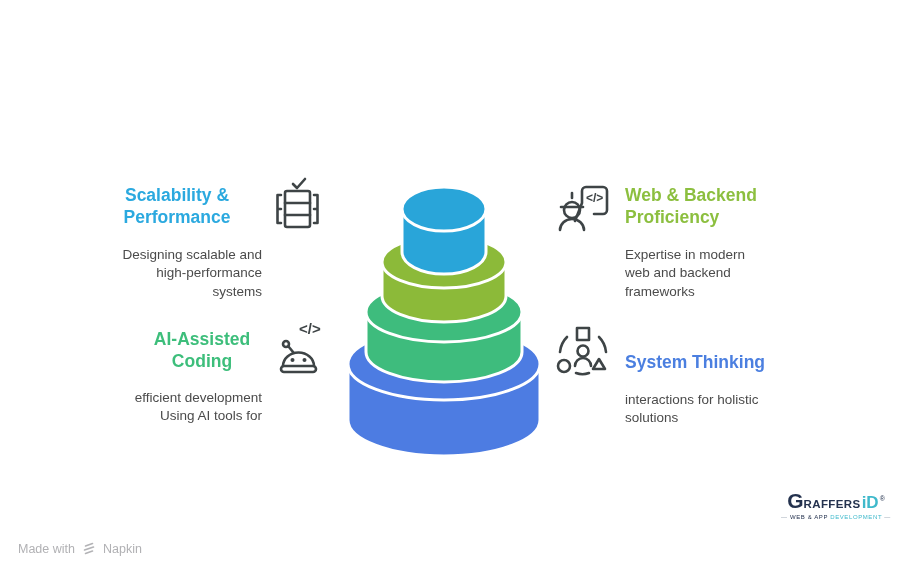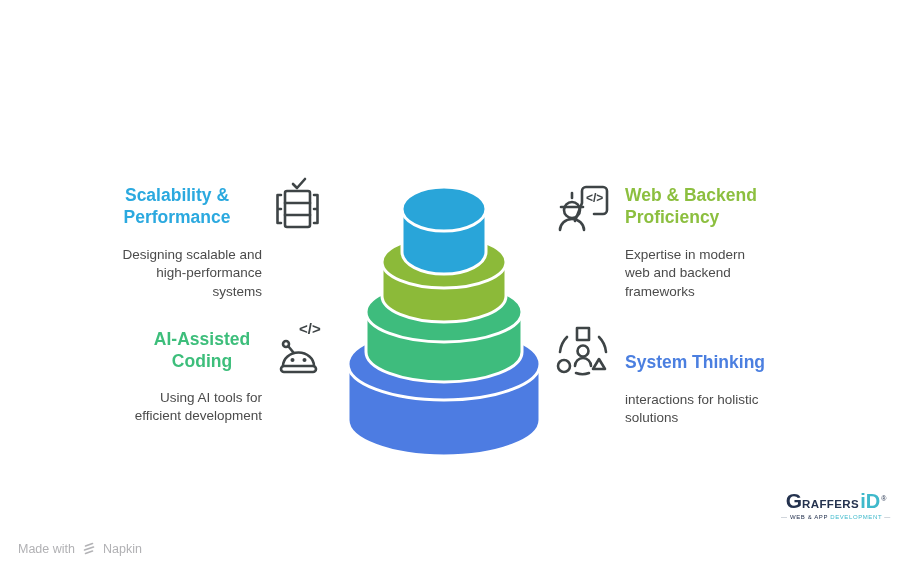--- a/index.html
+++ b/index.html
@@ -38,21 +38,21 @@
   .stack-svg{position:absolute;left:0;top:0;width:921px;height:579px;pointer-events:none;}
 
   .footer{
     position:absolute;left:18px;top:542px;display:flex;align-items:center;gap:7px;
     font-size:12.5px;color:#b1b1b4;
   }
   .logo{position:absolute;left:776px;top:489px;width:120px;color:#24324e;}
   .logo-row{display:flex;align-items:baseline;justify-content:center;}
   .logo-g{font-size:21px;font-weight:700;}
   .logo-rest{font-size:11.5px;font-weight:700;letter-spacing:0.4px;}
-  .logo-id{font-size:20px;font-weight:700;color:#3fb9cb;margin-left:1px;}
+  .logo-id{font-size:17px;font-weight:700;color:#3fb9cb;margin-left:1px;}
   .logo-reg{font-size:7px;position:relative;top:-7px;margin-left:1px;}
   .logo-tagline{font-size:6px;letter-spacing:0.6px;text-align:center;margin-top:1px;white-space:nowrap;}
   .tag-right{color:#3fb9cb;}
   .tag-dash{color:#8b97a8;}
 </style>
 </head>
 <body>
 
 <div class="stage">
 
@@ -120,22 +120,22 @@
       </g>
       <text x="32" y="28" font-size="12" font-weight="bold" fill="#3e4446">&lt;/&gt;</text>
     </svg>
   </div>
 
   <div class="heading right h-ai" style="color: rgb(61, 190, 123);">
     <div>AI-Assisted</div>
     <div>Coding</div>
   </div>
   <div class="desc right d-ai">
+    <div>efficient development</div>
     <div>Using AI tools for</div>
-    <div>efficient development</div>
   </div>
   <div class="icon i-ai">
     <svg viewBox="0 0 62 62" width="62" height="62">
       <g stroke="#3e4446" stroke-width="2.6" fill="none" stroke-linecap="round" stroke-linejoin="round">
         <circle cx="14" cy="28" r="3"></circle>
         <path d="M16.5,30.5 L21,36"></path>
         <path d="M11,50 a15.5,13.5 0 0 1 31,0"></path>
         <rect x="9" y="50" width="35" height="6" rx="3"></rect>
       </g>
       <circle cx="20.5" cy="44" r="2" fill="#3e4446"></circle>

